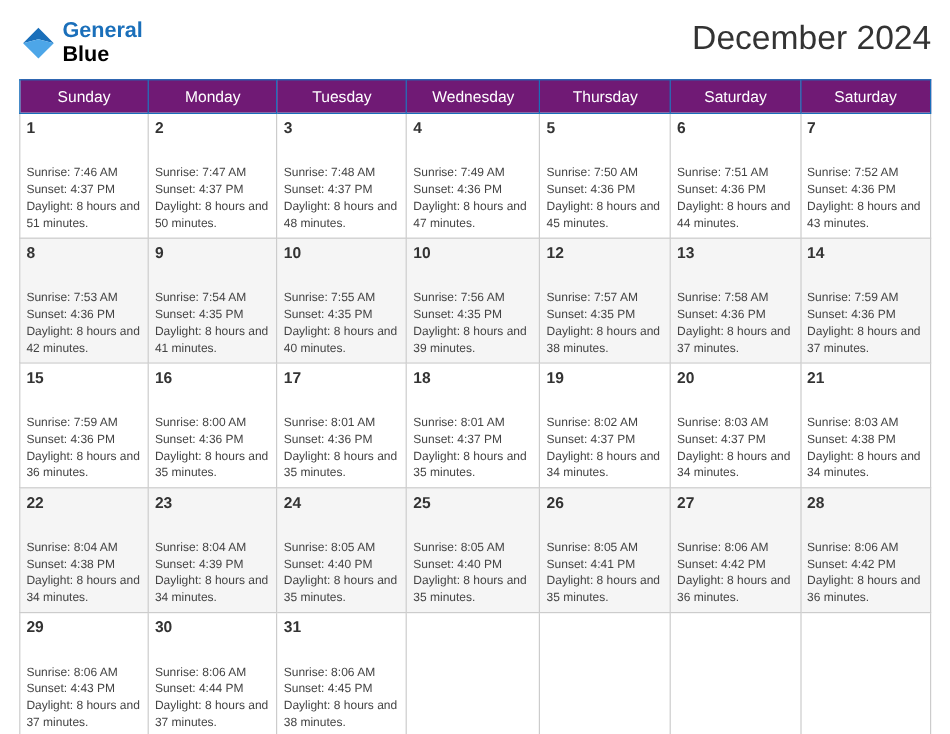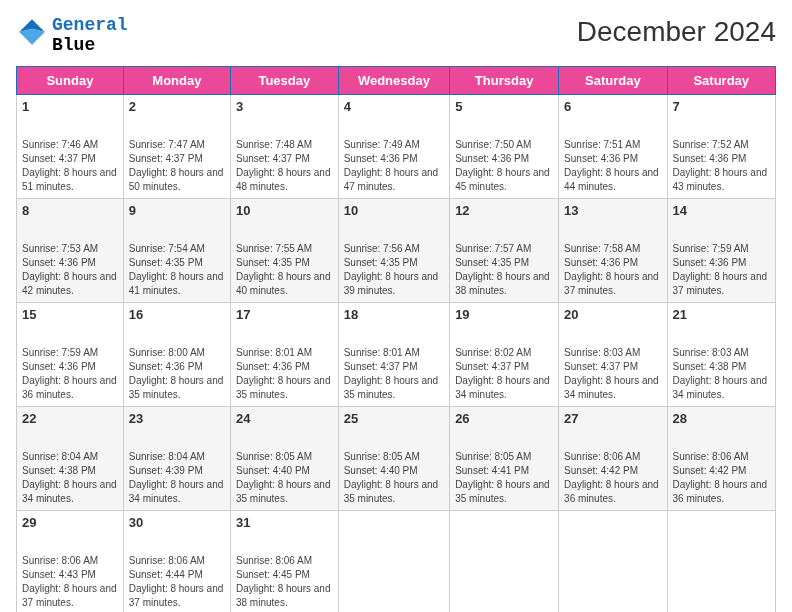--- a/index.html
+++ b/index.html
@@ -11,22 +11,21 @@
       padding: 16px;
     }
     .header-area {
       display: flex;
       justify-content: space-between;
       align-items: flex-start;
       margin-bottom: 10px;
     }
     .logo {
       display: flex;
-      align-items: flex-start;
-      font-family: Liberation Mono, monospace;
+      align-items: center;
     }
     .logo-text {
       font-size: 18px;
       font-weight: bold;
       color: #333;
       line-height: 1.1;
     }
     .logo-text span {
       color: #1a6fba;
     }
@@ -46,25 +45,25 @@
     .location-title {
       font-size: 14px;
       color: #555;
     }
     .calendar-table {
       width: 100%;
       border-collapse: collapse;
       font-size: 11px;
     }
     .calendar-table thead tr th {
-      background-color: #ec4899;
+      background-color: #701a75;
       color: #fff;
       padding: 6px 16px;
       font-size: 13px;
-      font-weight: bold;
+      font-weight: normal;
       border: 1px solid #1a6fba;
     }
     .calendar-table tbody tr td {
       border: 1px solid #ccc;
       vertical-align: top;
       padding: 4px 5px;
       width: 113px;
       min-height: 80px;
       background: #fff;
     }

